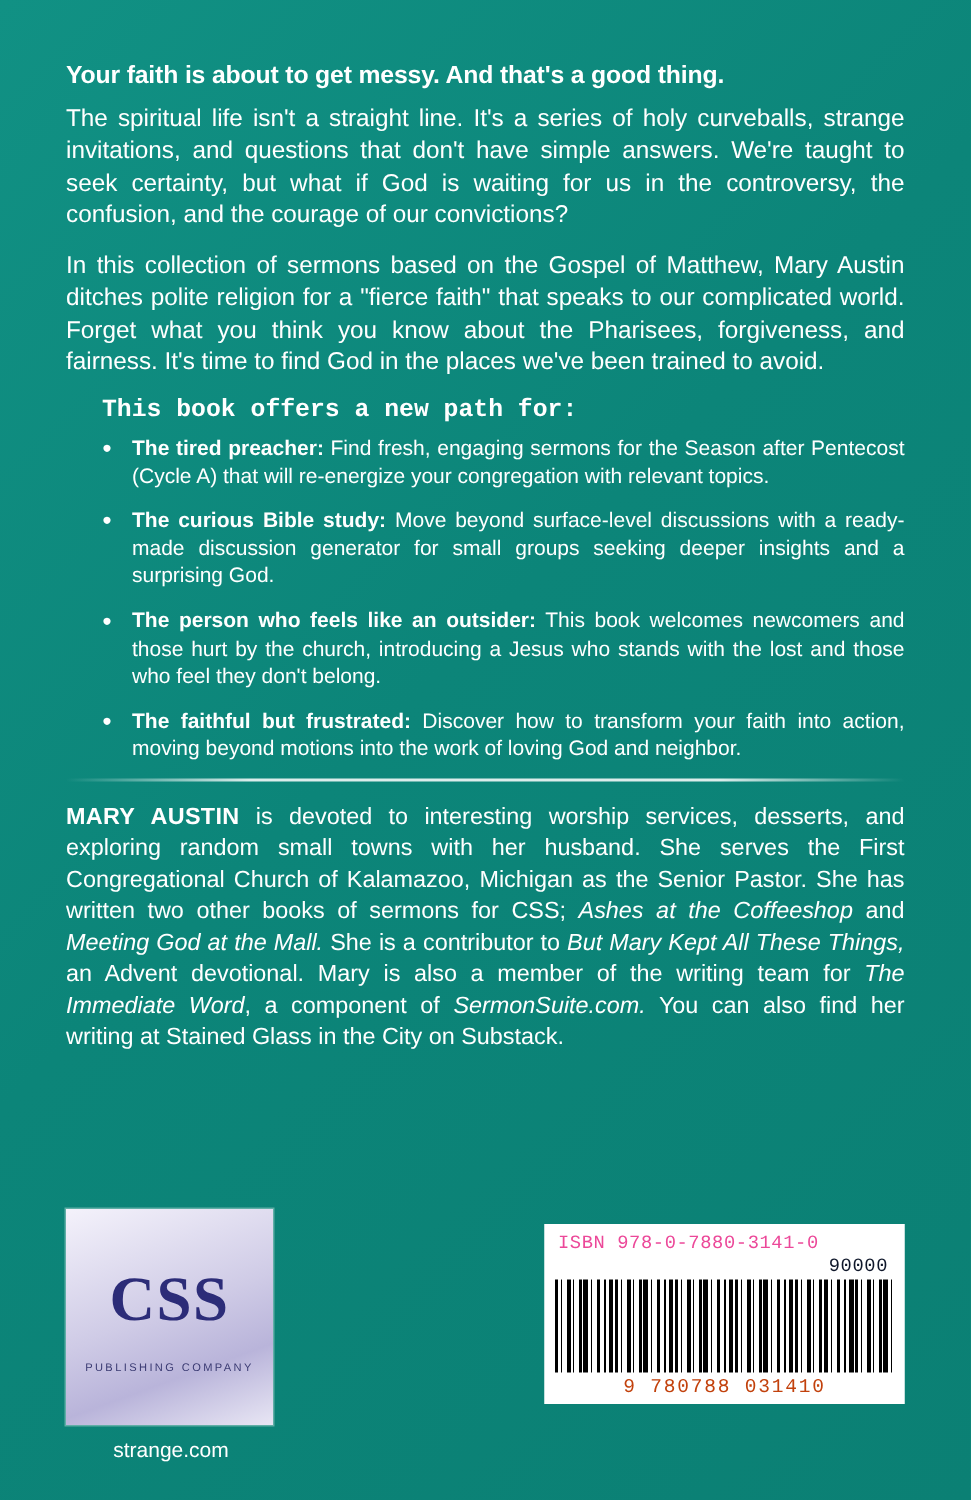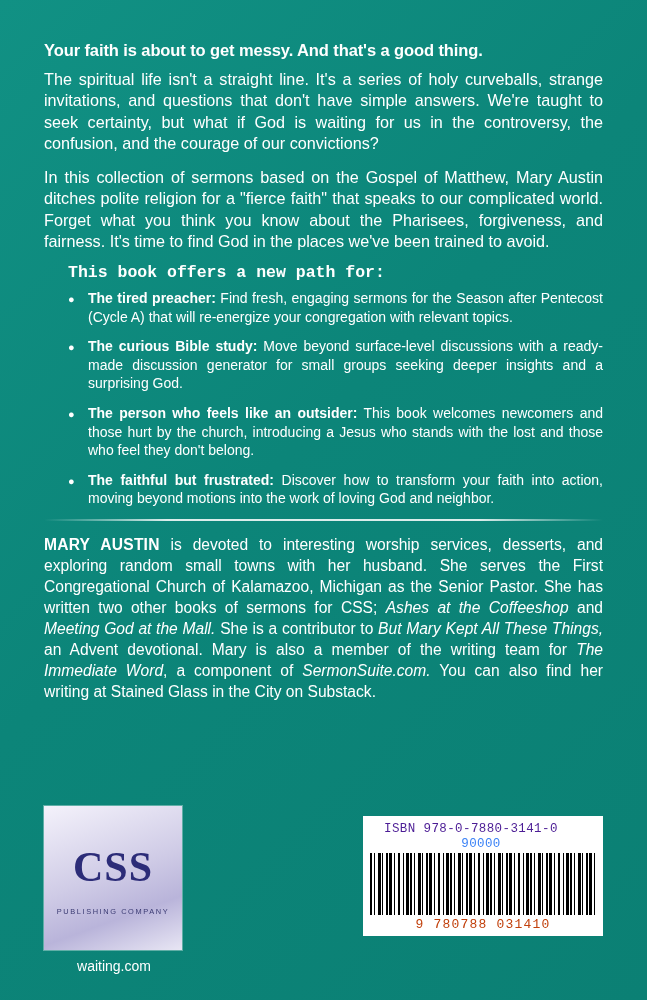--- a/index.html
+++ b/index.html
@@ -144,30 +144,30 @@
     bottom: 38px;
     width: 240px;
     background: #ffffff;
     border: 1px solid #ffffff;
     padding: 4px 6px 3px 6px;
     box-sizing: border-box;
   }
   .isbn-line {
     font-family: "Liberation Mono", monospace;
     font-size: 12.5px;
-    color: #4c1d95;
+    color: #ec4899;
     letter-spacing: 0.4px;
-    margin: 1px 0 0 14px;
+    margin: 1px 0 0 2px;
   }
   .isbn-price {
     font-family: "Liberation Mono", monospace;
     font-size: 12.5px;
-    color: #3b82f6;
+    color: #0f172a;
     letter-spacing: 0.4px;
-    text-align: center;
+    text-align: right;
     margin: 1px 4px 2px 0;
   }
   .bars {
     height: 62px;
     width: 100%;
     background-image: repeating-linear-gradient(to right,
       #000 0px, #000 2px, #fff 2px, #fff 4px,
       #000 4px, #000 5px, #fff 5px, #fff 8px,
       #000 8px, #000 11px, #fff 11px, #fff 12px,
       #000 12px, #000 13px, #fff 13px, #fff 16px,
@@ -220,21 +220,21 @@
 
   <p class="bio"><span class="name">MARY AUSTIN</span><span id="bio-body"><span> is devoted to interesting worship services, desserts, and exploring random small towns with her husband. She serves the First Congregational Church of Kalamazoo, Michigan as the Senior Pastor. She has written two other books of sermons for CSS; </span><i>Ashes at the Coffeeshop</i><span> and </span><i>Meeting God at the Mall.</i><span> She is a contributor to </span><i>But Mary Kept All These Things,</i><span>  an Advent devotional. Mary is also a member of the writing team for </span><i>The Immediate Word</i><span>, a component of </span><i>SermonSuite.com.</i><span>  You can also find her writing at Stained Glass in the City on Substack.</span></span></p>
 
   <div class="footer">
 
     <div class="logo-block">
       <div class="logo-box">
         <div class="logo-css">CSS</div>
         <div class="logo-sub">PUBLISHING COMPANY</div>
       </div>
-      <div class="logo-url">waiting.com</div>
+      <div class="logo-url">strange.com</div>
     </div>
 
     <div class="barcode-block">
       <div class="isbn-line">ISBN 978-0-7880-3141-0</div>
       <div class="isbn-price">90000</div>
       <div class="bars"></div>
       <div class="barcode-digits">9 780788 031410</div>
     </div>
 
   </div>

